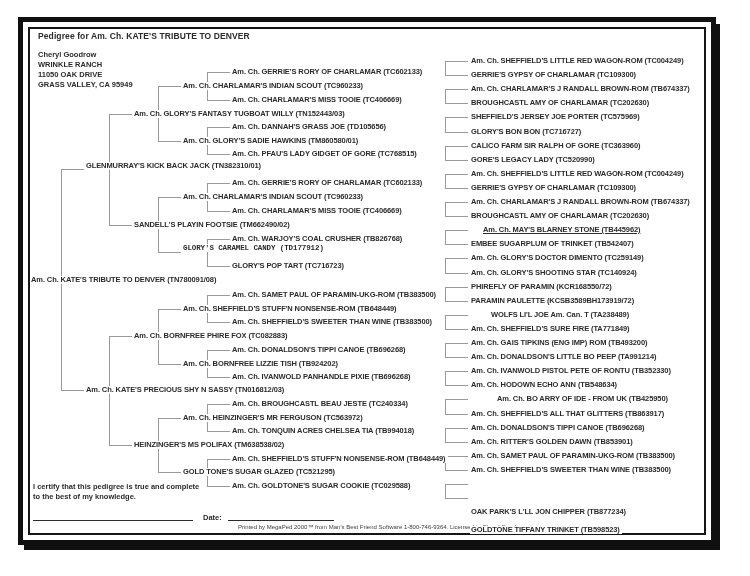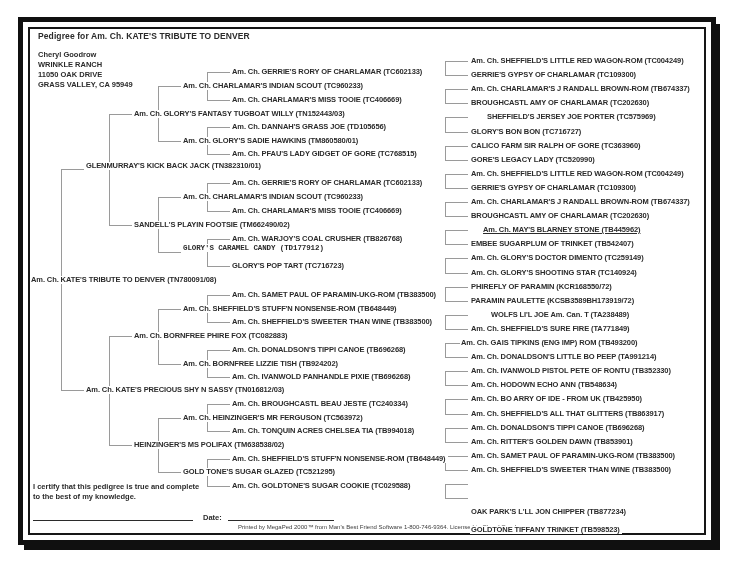--- a/index.html
+++ b/index.html
@@ -167,41 +167,41 @@
     <div class="node" style="left: 231px; top: 346px;">Am. Ch. DONALDSON'S TIPPI CANOE (TB696268)</div>
     <div class="node" style="left: 231px; top: 373px;">Am. Ch. IVANWOLD PANHANDLE PIXIE (TB696268)</div>
     <div class="node" style="left: 231px; top: 400px;">Am. Ch. BROUGHCASTL BEAU JESTE (TC240334)</div>
     <div class="node" style="left: 231px; top: 427px;">Am. Ch. TONQUIN ACRES CHELSEA TIA (TB994018)</div>
     <div class="node" style="left: 231px; top: 455px;">Am. Ch. SHEFFIELD'S STUFF'N NONSENSE-ROM (TB648449)</div>
     <div class="node" style="left: 231px; top: 482px;">Am. Ch. GOLDTONE'S SUGAR COOKIE (TC029588)</div>
     <div class="node" style="left: 470px; top: 57px;">Am. Ch. SHEFFIELD'S LITTLE RED WAGON-ROM (TC004249)</div>
     <div class="node" style="left: 470px; top: 71px;">GERRIE'S GYPSY OF CHARLAMAR (TC109300)</div>
     <div class="node" style="left: 470px; top: 85px;">Am. Ch. CHARLAMAR'S J RANDALL BROWN-ROM (TB674337)</div>
     <div class="node" style="left: 470px; top: 99px;">BROUGHCASTL AMY OF CHARLAMAR (TC202630)</div>
-    <div class="node" style="left: 470px; top: 113px; margin-left: 16px;">SHEFFIELD'S JERSEY JOE PORTER (TC575969)</div>
+    <div class="node" style="left: 470px; top: 113px;">SHEFFIELD'S JERSEY JOE PORTER (TC575969)</div>
     <div class="node" style="left: 470px; top: 128px;">GLORY'S BON BON (TC716727)</div>
     <div class="node" style="left: 470px; top: 142px;">CALICO FARM SIR RALPH OF GORE (TC363960)</div>
     <div class="node" style="left: 470px; top: 156px;">GORE'S LEGACY LADY (TC520990)</div>
     <div class="node" style="left: 470px; top: 170px;">Am. Ch. SHEFFIELD'S LITTLE RED WAGON-ROM (TC004249)</div>
     <div class="node" style="left: 470px; top: 184px;">GERRIE'S GYPSY OF CHARLAMAR (TC109300)</div>
     <div class="node" style="left: 470px; top: 198px;">Am. Ch. CHARLAMAR'S J RANDALL BROWN-ROM (TB674337)</div>
     <div class="node" style="left: 470px; top: 212px;">BROUGHCASTL AMY OF CHARLAMAR (TC202630)</div>
     <div class="node" style="left: 482px; top: 226px; text-decoration: underline;">Am. Ch. MAY'S BLARNEY STONE (TB445962)</div>
     <div class="node" style="left: 470px; top: 240px;">EMBEE SUGARPLUM OF TRINKET (TB542407)</div>
     <div class="node" style="left: 470px; top: 254px;">Am. Ch. GLORY'S DOCTOR DIMENTO (TC259149)</div>
     <div class="node" style="left: 470px; top: 269px;">Am. Ch. GLORY'S SHOOTING STAR (TC140924)</div>
     <div class="node" style="left: 470px; top: 283px;">PHIREFLY OF PARAMIN (KCR168550/72)</div>
     <div class="node" style="left: 470px; top: 297px;">PARAMIN PAULETTE (KCSB3589BH173919/72)</div>
     <div class="node" style="left: 490px; top: 311px;">WOLFS LI'L JOE Am. Can. T (TA238489)</div>
     <div class="node" style="left: 470px; top: 325px;">Am. Ch. SHEFFIELD'S SURE FIRE (TA771849)</div>
-    <div class="node" style="left: 460px; top: 339px;">Am. Ch. GAIS TIPKINS (ENG IMP) ROM (TB493200)</div>
+    <div class="node" style="left: 470px; top: 339px;">Am. Ch. GAIS TIPKINS (ENG IMP) ROM (TB493200)</div>
     <div class="node" style="left: 470px; top: 353px;">Am. Ch. DONALDSON'S LITTLE BO PEEP (TA991214)</div>
     <div class="node" style="left: 470px; top: 367px;">Am. Ch. IVANWOLD PISTOL PETE OF RONTU (TB352330)</div>
     <div class="node" style="left: 470px; top: 381px;">Am. Ch. HODOWN ECHO ANN (TB548634)</div>
-    <div class="node" style="left: 470px; top: 395px;">Am. Ch. BO ARRY OF IDE - FROM UK (TB425950)</div>
+    <div class="node" style="left: 496px; top: 395px;">Am. Ch. BO ARRY OF IDE - FROM UK (TB425950)</div>
     <div class="node" style="left: 470px; top: 410px;">Am. Ch. SHEFFIELD'S ALL THAT GLITTERS (TB863917)</div>
     <div class="node" style="left: 470px; top: 424px;">Am. Ch. DONALDSON'S TIPPI CANOE (TB696268)</div>
     <div class="node" style="left: 470px; top: 438px;">Am. Ch. RITTER'S GOLDEN DAWN (TB853901)</div>
     <div class="node" style="left: 470px; top: 452px;">Am. Ch. SAMET PAUL OF PARAMIN-UKG-ROM (TB383500)</div>
     <div class="node" style="left: 470px; top: 466px;">Am. Ch. SHEFFIELD'S SWEETER THAN WINE (TB383500)</div>
     <div class="node" style="left: 470px; top: 480px; margin-top: 28px;">OAK PARK'S L'LL JON CHIPPER (TB877234)</div>
     <div class="node" style="left: 470px; top: 494px; margin-top: 32px;">GOLDTONE TIFFANY TRINKET (TB598523)</div>
   </div>
 
 <div class="cert">

